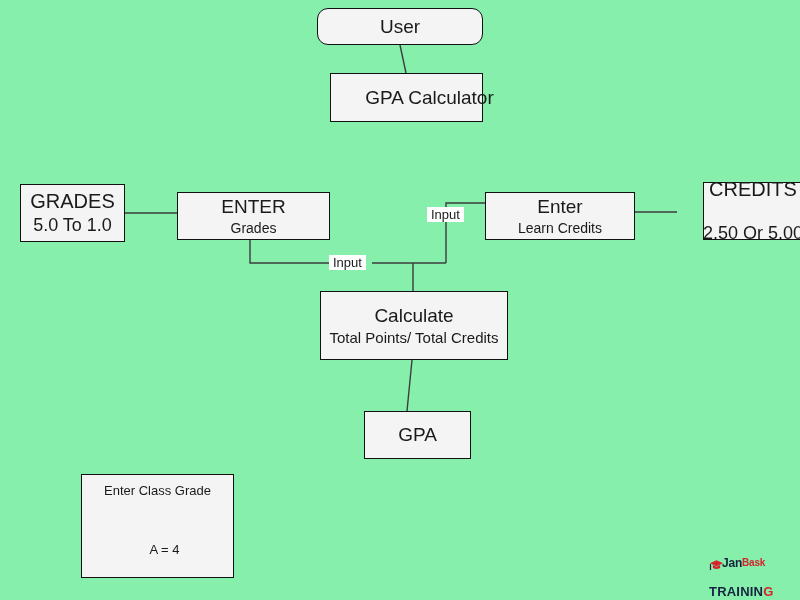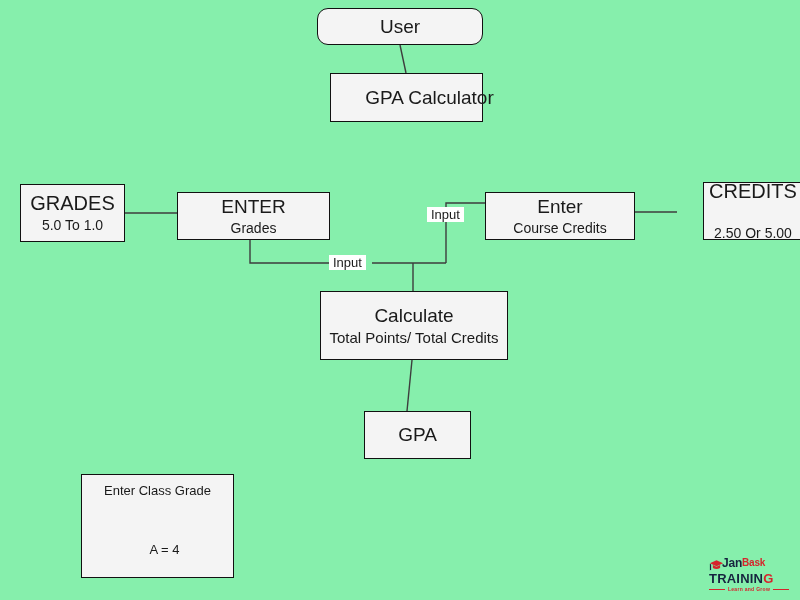--- a/index.html
+++ b/index.html
@@ -68,21 +68,21 @@
   #node-grades        { left: 20px;  top: 184px; width: 105px; height: 58px; }
   #node-enter-grades  { left: 177px; top: 192px; width: 153px; height: 48px; }
   #node-enter-credits { left: 485px; top: 192px; width: 150px; height: 48px; }
   #node-credits       { left: 703px; top: 182px; width: 100px; height: 58px; gap: 20px; }
   #node-calculate     { left: 320px; top: 291px; width: 188px; height: 69px; }
   #node-gpa           { left: 364px; top: 411px; width: 107px; height: 48px; }
 
   #node-grades .title   { font-size: 20px; }
   #node-credits .title  { font-size: 20px; }
   #node-grades .sub,
-  #node-credits .sub    { font-size: 14px; }
+  #node-credits .sub    { font-size: 18px; }
   #node-calculate .sub  { font-size: 15px; }
   #node-gpa .title      { font-size: 19px; }
 
   
   .edge-label {
     position: absolute;
     font-size: 13px;
     color: #1a1a1a;
     background: #ffffff;
     padding: 0 4px;
@@ -151,21 +151,21 @@
     color: #d6242c;
     letter-spacing: -0.2px;
     line-height: 10px;
   }
   #logo .logo-training {
     font-size: 13px;
     font-weight: bold;
     color: #16243f;
     letter-spacing: 0.2px;
     line-height: 13px;
-    margin-top: 4px;
+    margin-top: 17px;
   }
   #logo .logo-training .g {
     color: #d6242c;
   }
   #logo .logo-tagline-wrap {
     display: flex;
     align-items: center;
     margin-top: 1px;
     gap: 3px;
   }
@@ -221,21 +221,21 @@
     <span class="sub">5.0 To 1.0</span>
   </div>
 
   <div class="node" id="node-enter-grades">
     <span class="title">ENTER</span>
     <span class="sub">Grades</span>
   </div>
 
   <div class="node" id="node-enter-credits">
     <span class="title">Enter</span>
-    <span class="sub">Course Credits</span>
+    <span class="sub">Learn Credits</span>
   </div>
 
   <div class="node" id="node-credits">
     <span class="title">CREDITS</span>
     <span class="sub">2.50 Or 5.00</span>
   </div>
 
   <div class="node" id="node-calculate">
     <span class="title">Calculate</span>
     <span class="sub">Total Points/ Total Credits</span>

